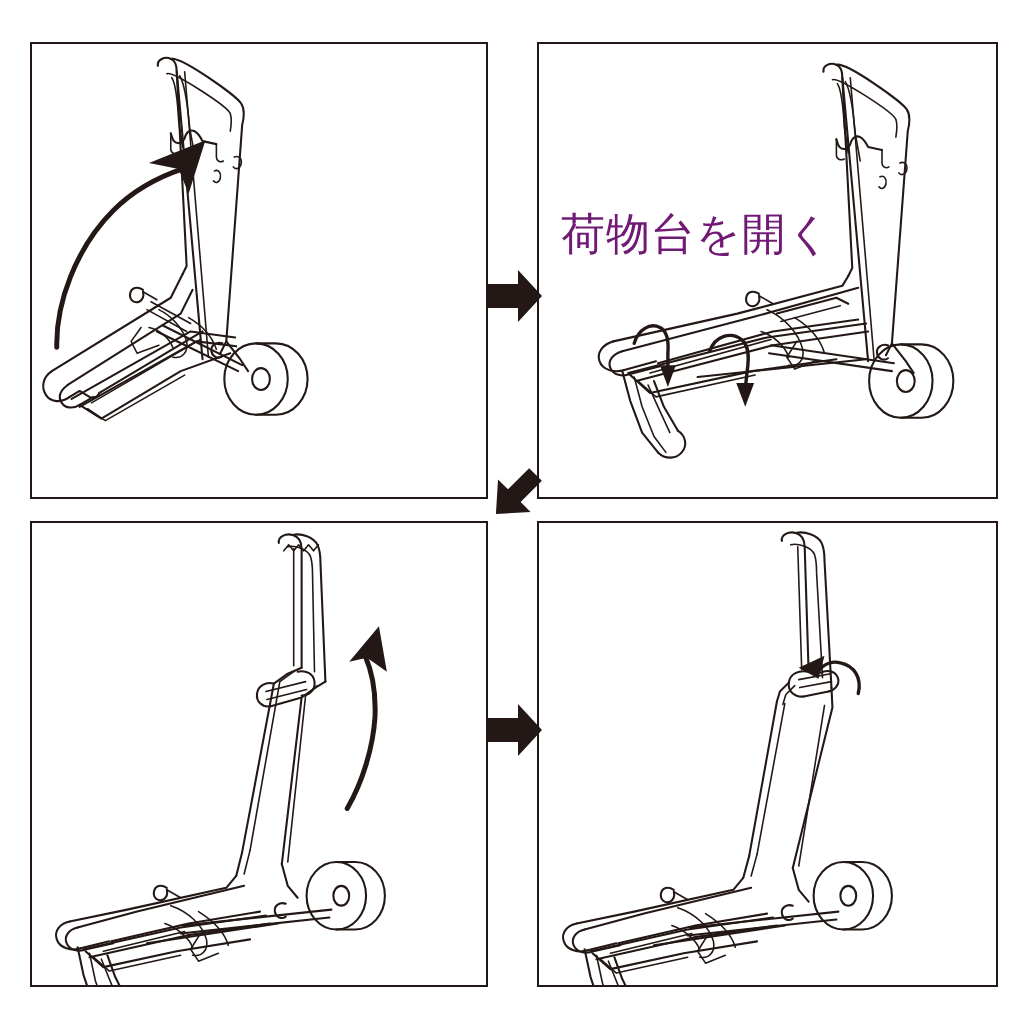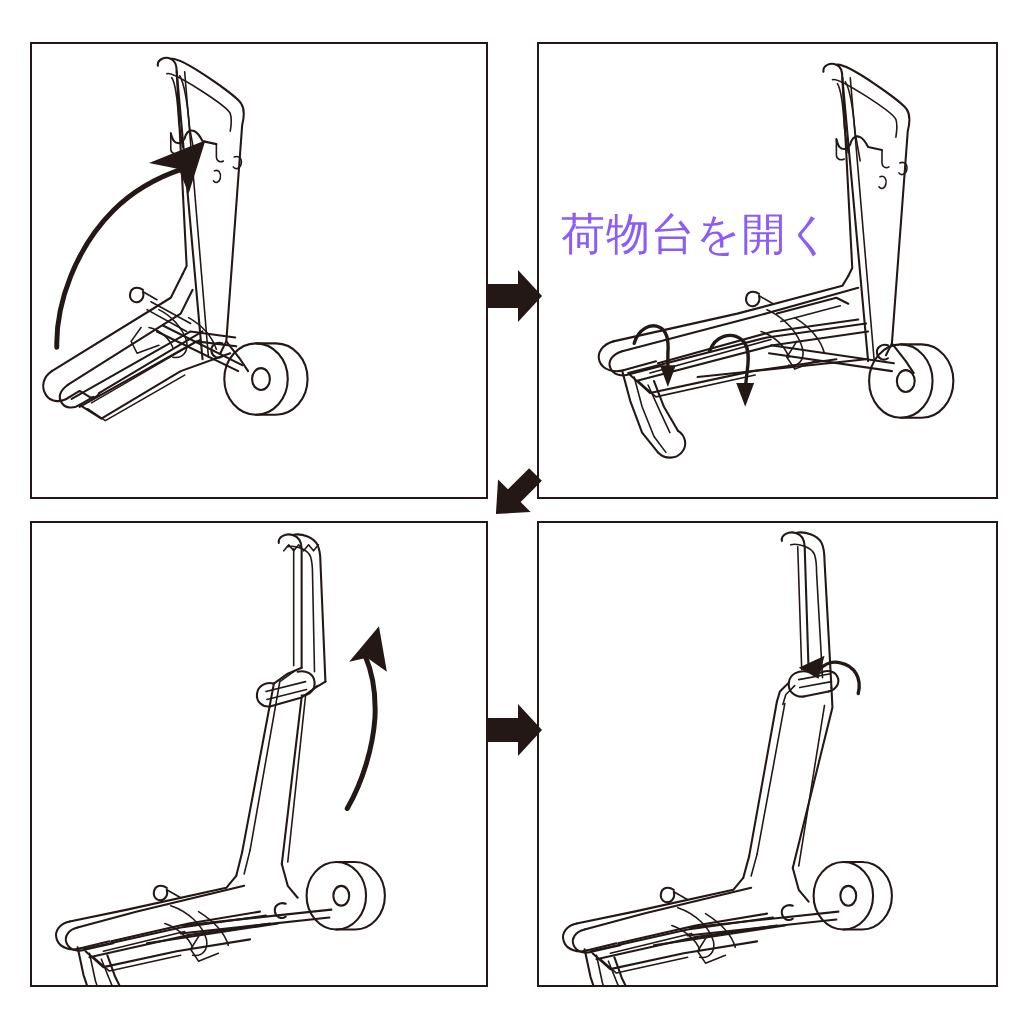--- a/index.html
+++ b/index.html
@@ -30,21 +30,21 @@
 
   .panel-art {
     position: absolute;
     inset: 0;
     width: 100%;
     height: 100%;
     display: block;
   }
   .caption {
     position: absolute;
-    color: #8b5cf6;
+    color: #701a75;
     font-size: 44px;
     line-height: 1.28;
     letter-spacing: 0.02em;
     white-space: pre-line;
     font-family: "DejaVu Sans", "Liberation Sans", sans-serif;
     font-weight: 400;
   }
   #caption-2 { left: 22px; top: 162px; }
 
   .flow-arrow {

